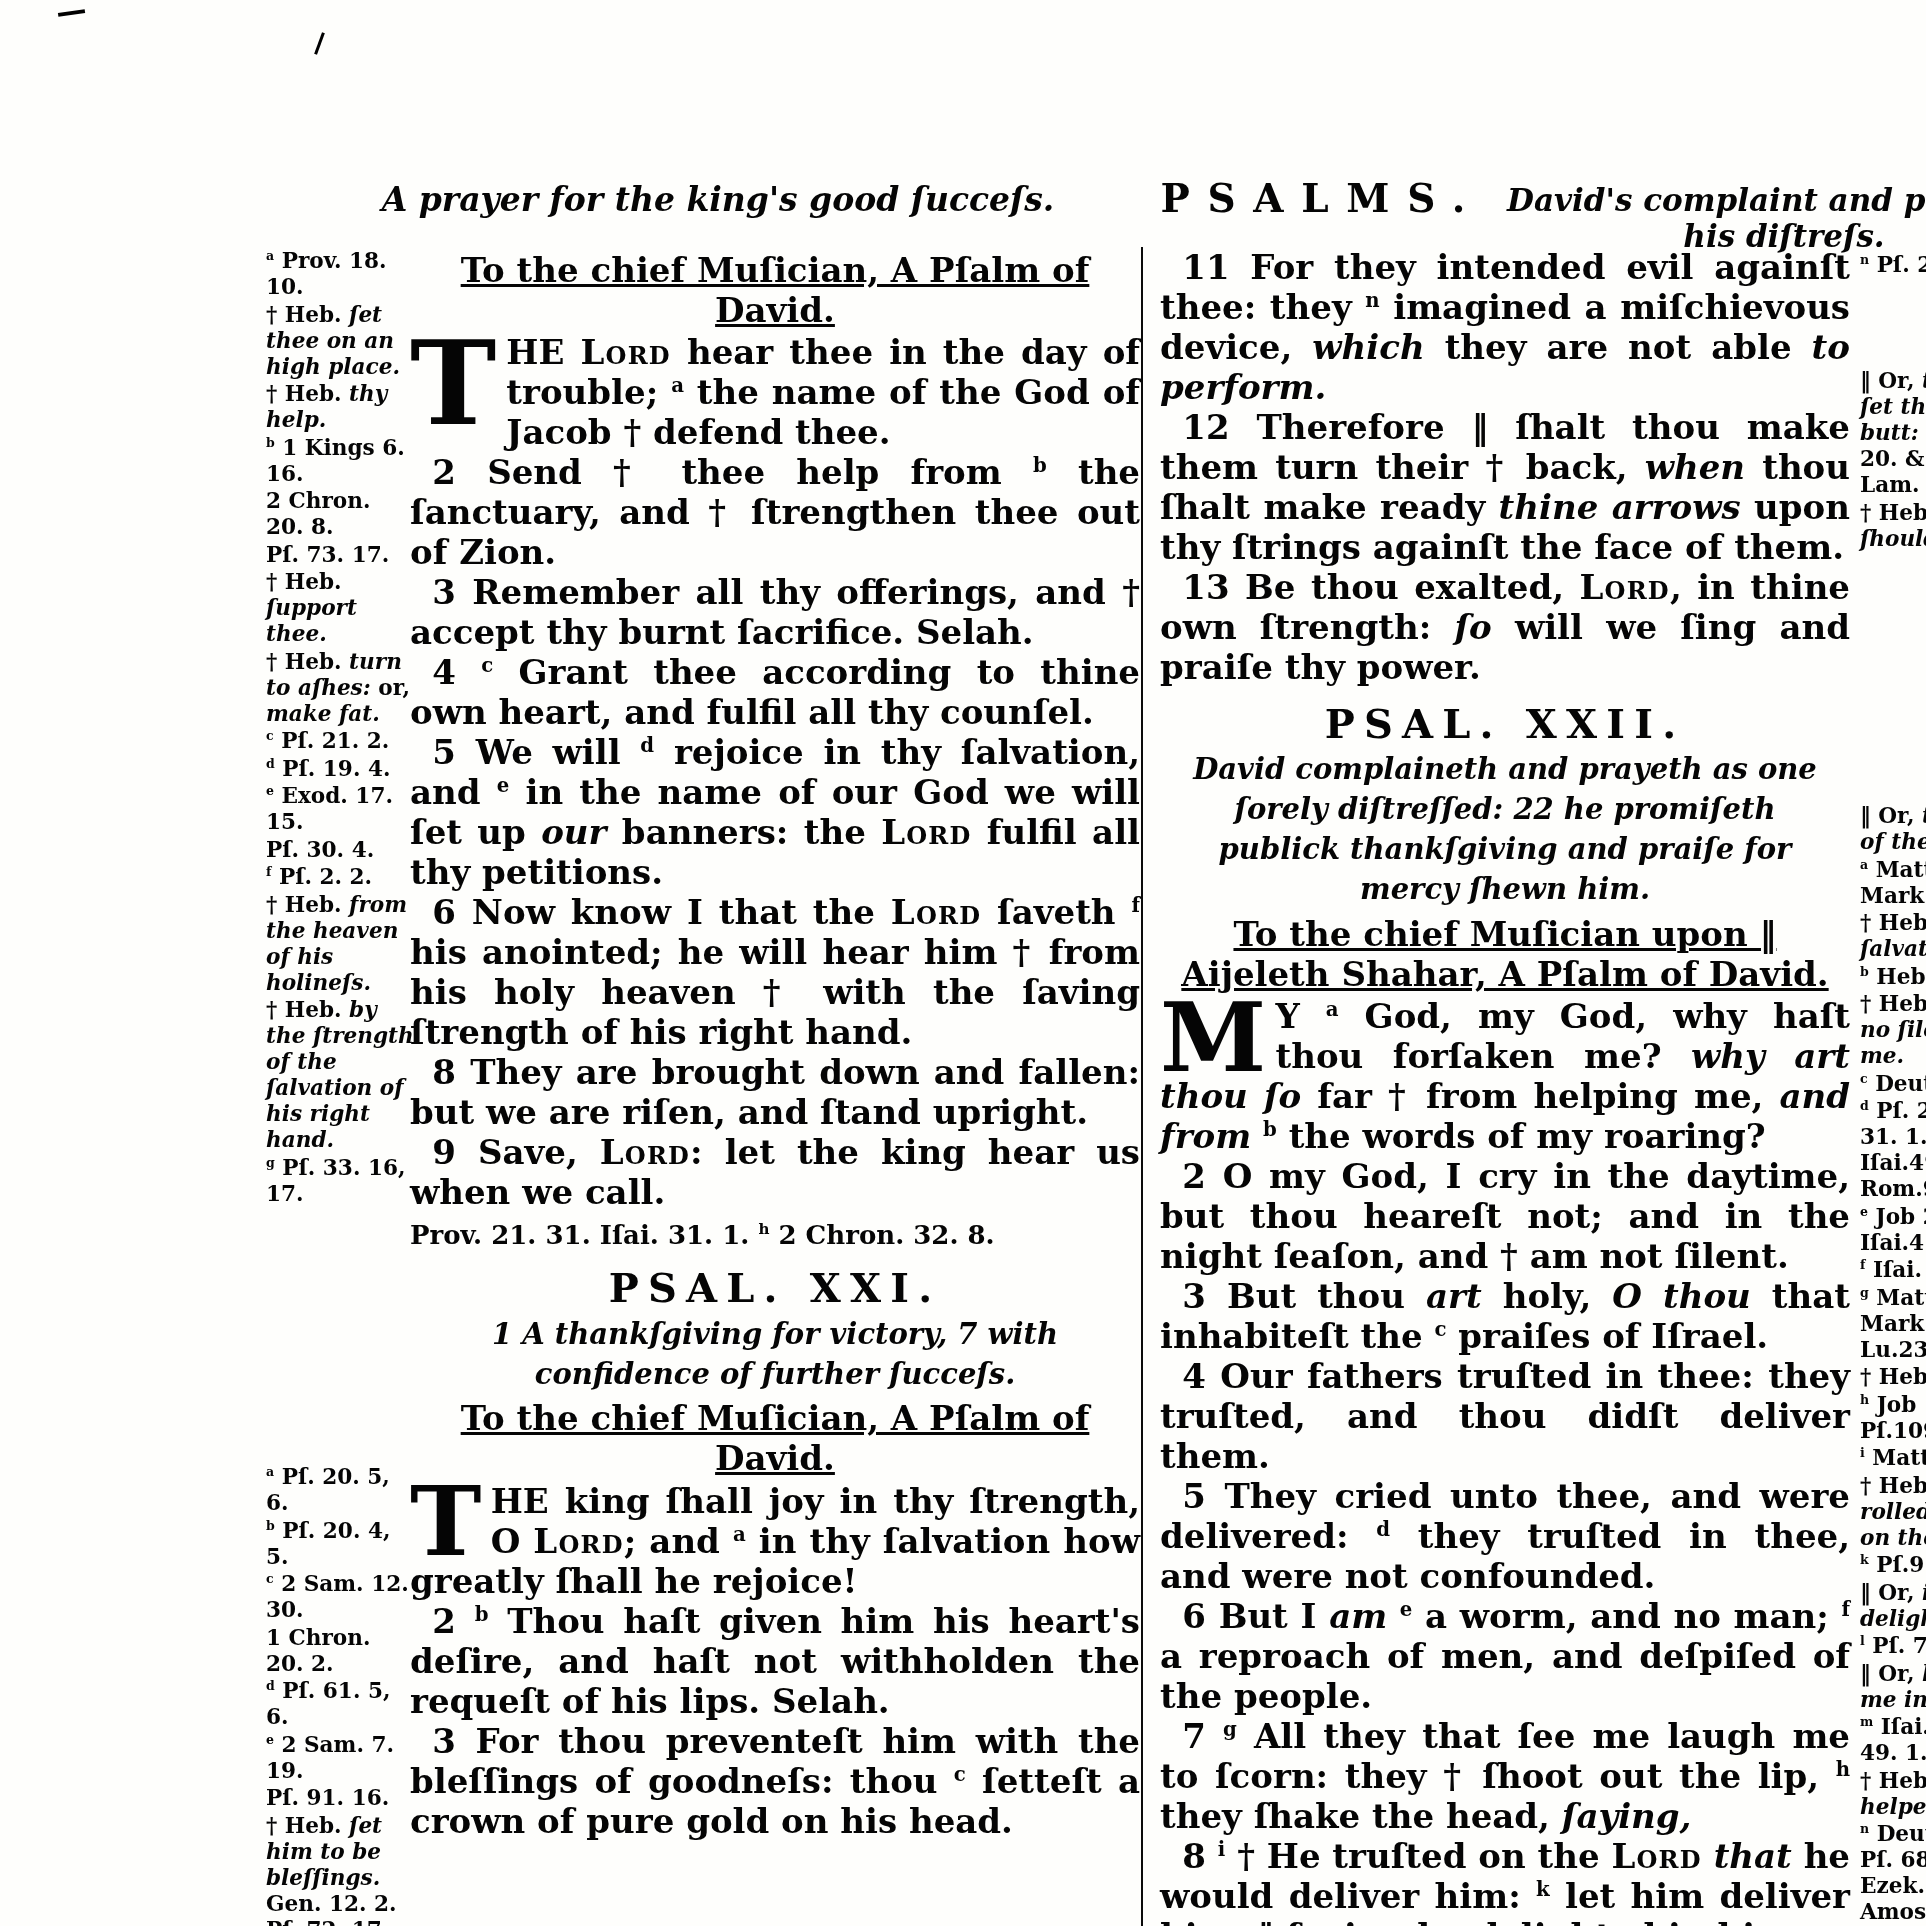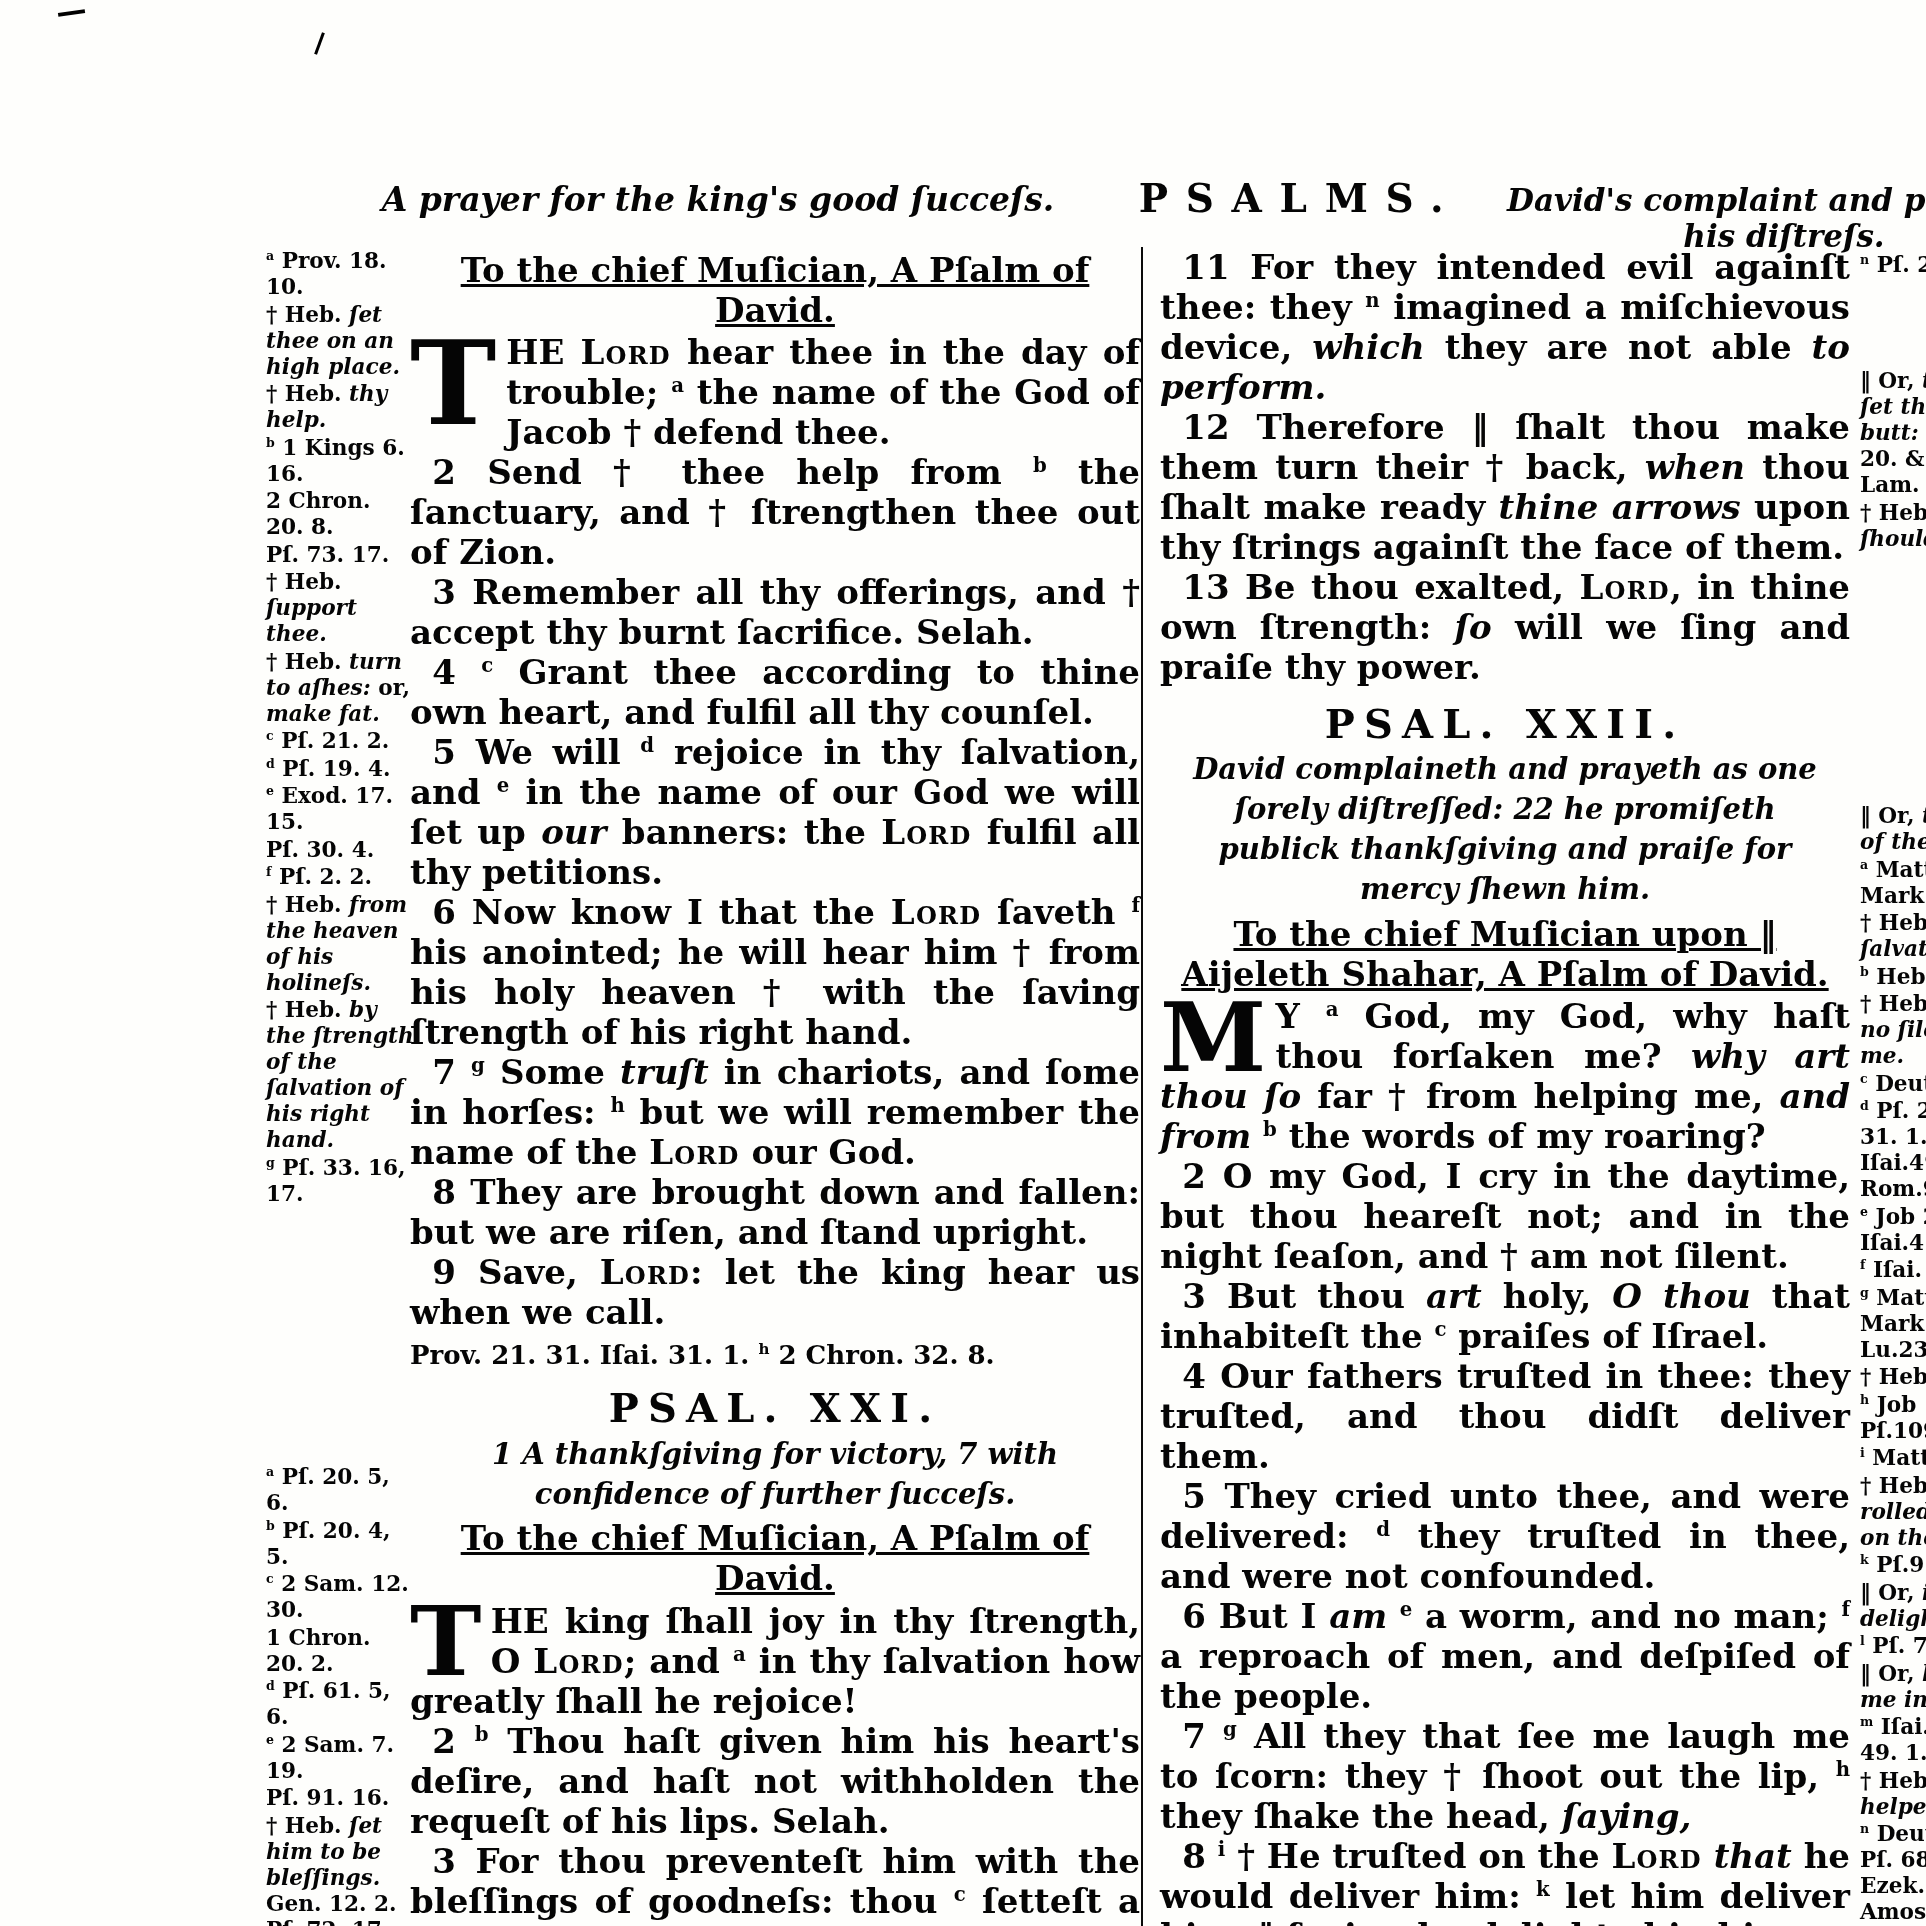--- a/index.html
+++ b/index.html
@@ -6,21 +6,21 @@
   .page{
     position:relative;width:2164px;height:2893px;background:#fefefc;
     font-family:"DejaVu Serif", serif;color:#050505;font-weight:bold;overflow:hidden;
   }
   .sc{font-variant-caps:small-caps;letter-spacing:1.2px;}
   sup{font-size:58%;line-height:0;vertical-align:super;font-style:normal;}
 
   
   .running-title{position:absolute;font-style:italic;text-align:center;}
   .rt-left{left:298px;top:180px;width:840px;font-size:33px;}
-  .book-title{position:absolute;left:1117px;top:175px;width:366px;font-size:39px;letter-spacing:17.7px;text-align:center;white-space:nowrap;}
+  .book-title{position:absolute;left:1117px;top:175px;width:366px;font-size:39px;letter-spacing:17.7px;text-align:right;white-space:nowrap;}
   .rt-right{left:1495px;top:182px;width:578px;font-size:31px;}
 
   
   .margin-col{position:absolute;width:148px;font-size:21.6px;line-height:26px;text-align:left;}
   .margin-col .note{margin:0 0 1.5px 0;}
   #lm1{left:266px;top:248px;}
   #lm2{left:266px;top:1464px;}
   .rmargin{width:189px;}
   #rma{left:1860px;top:252px;}
   #rmb{left:1860px;top:368px;}
@@ -93,21 +93,20 @@
   <div class="main-col" id="leftcol">
     <p class="inscription">To the chief Muſician, A Pſalm of David.</p>
     <p class="verse first"><span class="dropcap dc-big">T</span><span>HE <span class="sc">Lord</span> hear thee in the day of trouble; <sup>a</sup> the name of the God of Jacob † defend thee.</span></p>
     <div>
 
     <p class="verse">2 Send † thee help from <sup>b</sup> the ſanctuary, and † ſtrengthen thee out of Zion.</p>
         <p class="verse">3 Remember all thy offerings, and † accept thy burnt ſacrifice.   Selah.</p>
         <p class="verse">4 <sup>c</sup> Grant thee according to thine own heart, and fulfil all thy counſel.</p>
         <p class="verse">5 We will <sup>d</sup> rejoice in thy ſalvation, and <sup>e</sup> in the name of our God we will ſet up <i>our</i> banners: the <span class="sc">Lord</span> fulfil all thy petitions.</p>
         <p class="verse">6 Now know I that the <span class="sc">Lord</span> ſaveth <sup>f</sup> his anointed; he will hear him † from his holy heaven † with the ſaving ſtrength of his right hand.</p>
-        <p class="verse">7 <sup>g</sup> Some <i>truſt</i> in chariots, and ſome in horſes: <sup>h</sup> but we will remember the name of the <span class="sc">Lord</span> our God.</p>
         <p class="verse">8 They are brought down and fallen: but we are riſen, and ſtand upright.</p>
         <p class="verse">9 Save, <span class="sc">Lord</span>: let the king hear us when we call.</p>
       </div>
     <p class="footnote">Prov. 21. 31.  Iſai. 31. 1.  <sup>h</sup> 2 Chron. 32. 8.</p>
 
     <h2 class="psalm-heading">PSAL. XXI.</h2>
     <p class="argument">1 <i>A thankſgiving for victory, 7 with confidence of further ſucceſs.</i></p>
     <p class="inscription">To the chief Muſician, A Pſalm of David.</p>
     <p class="verse first"><span class="dropcap dc-med">T</span><span>HE king ſhall joy in thy ſtrength, O <span class="sc">Lord</span>; and <sup>a</sup> in thy ſalvation how greatly ſhall he rejoice!</span></p>
     <div>

